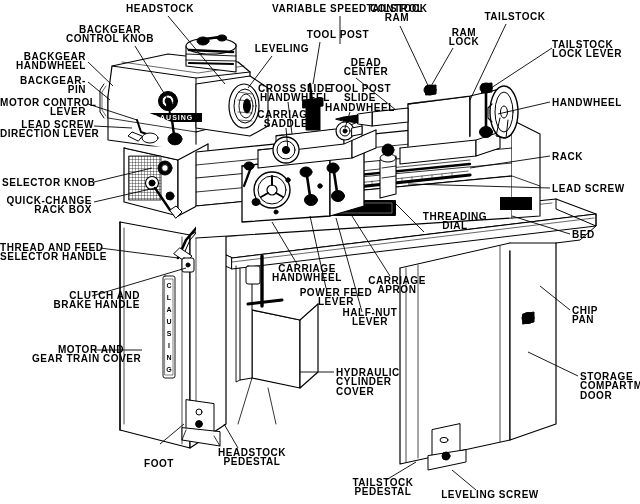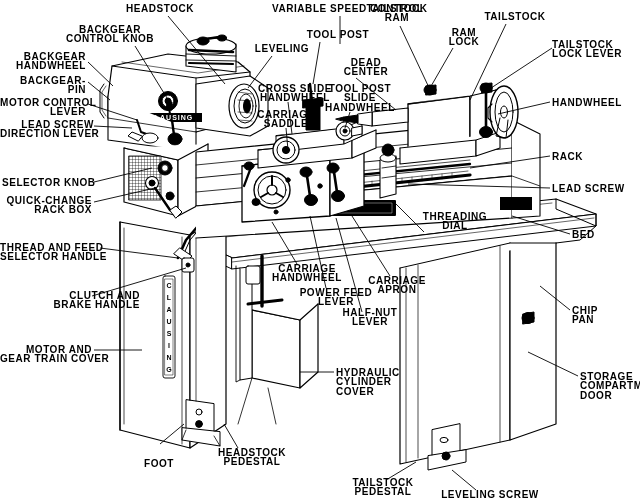--- a/index.html
+++ b/index.html
@@ -410,21 +410,21 @@
       <div class="lbl c" style="left: 366px; top: 276px; width: 62px;">CARRIAGE
 APRON</div>
       <div class="lbl c" style="left: 296px; top: 288px; width: 80px;">POWER FEED
 LEVER</div>
       <div class="lbl r" style="left: 0px; top: 291px; width: 92px; margin-left: 48px;">CLUTCH AND
 BRAKE HANDLE</div>
       <div class="lbl c" style="left: 338px; top: 308px; width: 64px;">HALF-NUT
 LEVER</div>
       <div class="lbl l" style="left: 572px; top: 306px; width: 40px;">CHIP
 PAN</div>
-      <div class="lbl r" style="left: 0px; top: 345px; width: 92px;">MOTOR AND
+      <div class="lbl r" style="left: 0px; top: 345px; width: 92px; padding-left: 32px;">MOTOR AND
 GEAR TRAIN COVER</div>
       <div class="lbl l" style="left: 336px; top: 368px; width: 72px;">HYDRAULIC
 CYLINDER
 COVER</div>
       <div class="lbl l" style="left: 580px; top: 372px; width: 60px;">STORAGE
 COMPARTMENT
 DOOR</div>
       <div class="lbl c" style="left: 140px; top: 459px; width: 38px;">FOOT</div>
       <div class="lbl c" style="left: 216px; top: 448px; width: 72px;">HEADSTOCK
 PEDESTAL</div>

